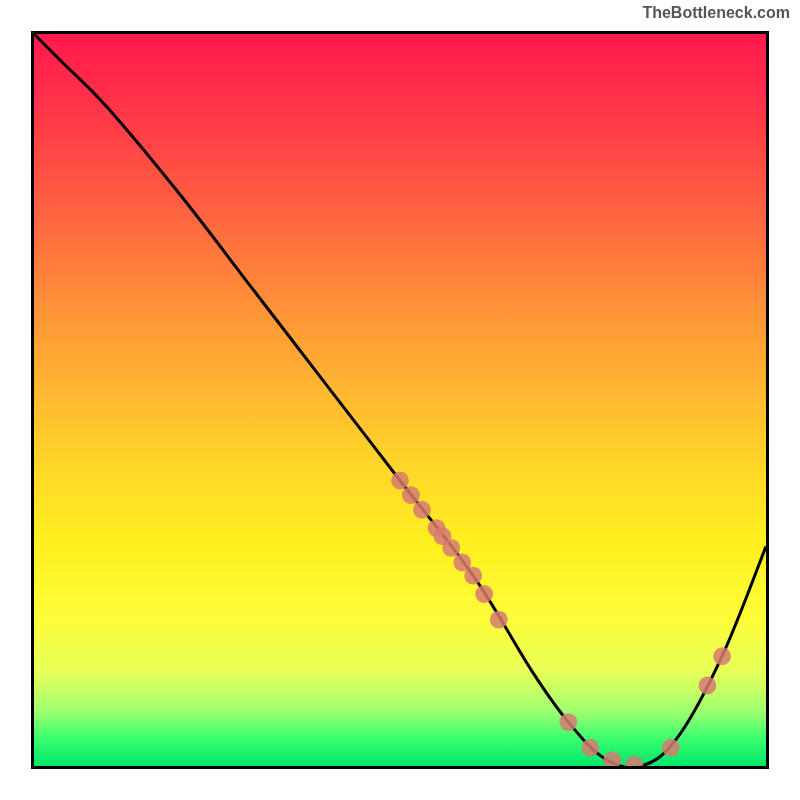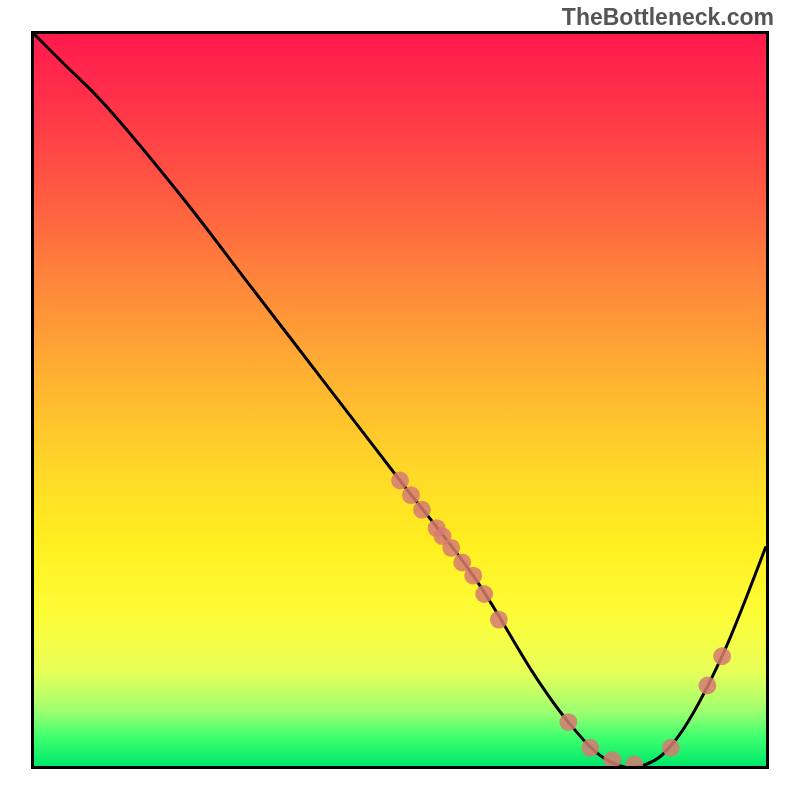--- a/index.html
+++ b/index.html
@@ -1,22 +1,22 @@
 <!DOCTYPE html>
 <html><head>
 <meta charset="utf-8">
 <style>
   * { margin: 0; padding: 0; box-sizing: border-box; }
   body { width: 800px; height: 800px; position: relative; font-family: Arial, sans-serif; }
   .container { width: 800px; height: 800px; position: relative; background: white; }
   .watermark {
     position: absolute;
     top: 4px;
-    right: 26px;
-    font-size: 23px;
+    right: 10px;
+    font-size: 16px;
     font-weight: bold;
     color: #555;
     z-index: 10;
   }
   .plot-area {
     position: absolute;
     left: 31px;
     top: 31px;
     width: 738px;
     height: 738px;

